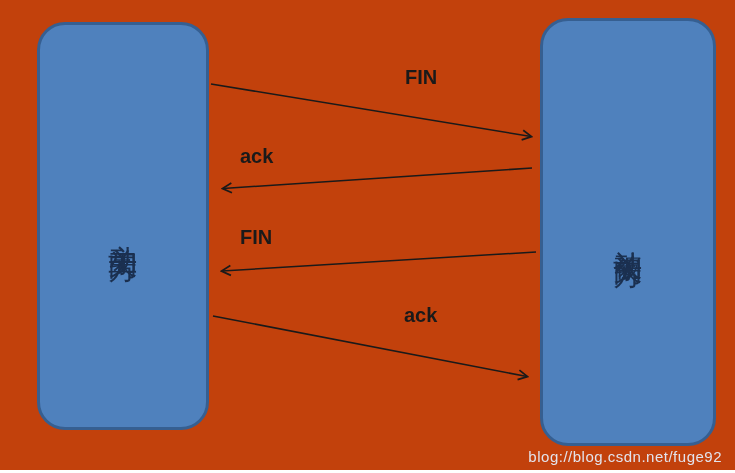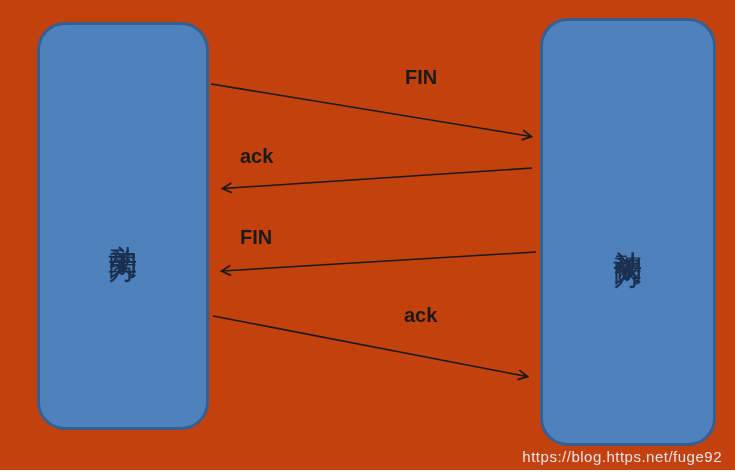--- a/index.html
+++ b/index.html
@@ -99,15 +99,15 @@
     <line x1="532" y1="168" x2="223" y2="188.5" stroke="#1a1a1a" stroke-width="1.6" marker-end="url(#arrowhead)"></line>
     <line x1="536" y1="252" x2="222" y2="271" stroke="#1a1a1a" stroke-width="1.6" marker-end="url(#arrowhead)"></line>
     <line x1="213" y1="316" x2="527" y2="376.5" stroke="#1a1a1a" stroke-width="1.6" marker-end="url(#arrowhead)"></line>
   </svg>
 
   <div class="edge-label fin-1">FIN</div>
   <div class="edge-label ack-1">ack</div>
   <div class="edge-label fin-2">FIN</div>
   <div class="edge-label ack-2">ack</div>
 
-  <div class="watermark">https://blog.https.net/fuge92</div>
+  <div class="watermark">blog://blog.csdn.net/fuge92</div>
 
 </div>
 
 </body></html>

